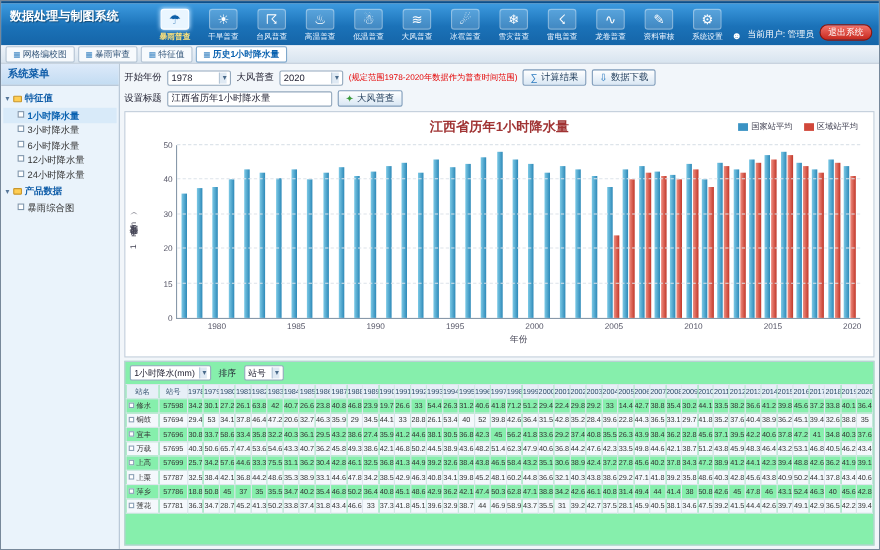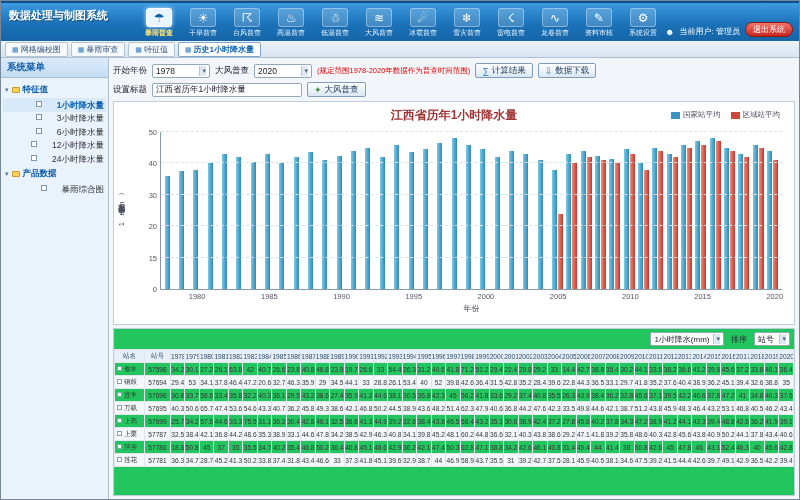--- a/index.html
+++ b/index.html
@@ -25,21 +25,21 @@
   .tab.active { background: #fff; color: #0a62b0; font-weight: bold; border-color: #7fa8cc; }
 
   
   .main { flex: 1; display: flex; min-height: 0; }
   .sidebar { width: 108px; flex: 0 0 auto; background: #eaf3fb; border-right: 1px solid #aebfd0; font-size: 8.5px; overflow: hidden; }
   .sidebar-title { background: linear-gradient(180deg,#ddeafa,#c3dcf2); color: #0e5ca8; font-weight: bold; font-size: 9.5px; padding: 3px 6px; border-bottom: 1px solid #aebfd0; }
   .tree { padding: 4px 2px; }
   .tree-folder { display: flex; align-items: center; gap: 3px; color: #0e5ca8; font-weight: bold; padding: 2px 2px; cursor: pointer; }
   .twisty { font-size: 7px; color: #56779a; }
   .folder-ico { width: 8px; height: 6px; background: #ffce54; border: 1px solid #c9972c; border-radius: 1px; display: inline-block; }
-  .tree-item { display: flex; align-items: flex-start; gap: 15px; padding: 1.5px 2px 1.5px 13px; color: #333; cursor: pointer; line-height: 1.25; justify-content: flex-end; }
+  .tree-item { display: flex; align-items: flex-start; gap: 3px; padding: 1.5px 2px 1.5px 13px; color: #333; cursor: pointer; line-height: 1.25; }
   .tree-item .cb { width: 6px; height: 6px; min-width: 6px; margin-top: 1px; border: 1px solid #7f96ad; background: #fff; display: inline-block; }
   .tree-item.selected { color: #0a62b0; font-weight: bold; background: #d8eaf9; }
 
   .content { flex: 1; min-width: 0; background: #f2f6fa; padding: 3px 4px; display: flex; flex-direction: column; }
   .controls-row { display: flex; align-items: center; gap: 5px; height: 19px; font-size: 8.5px; color: #223; flex: 0 0 auto; }
   .fake-select { display: inline-flex; align-items: center; justify-content: space-between; gap: 4px; background: #fff; border: 1px solid #93a8bd; border-radius: 2px; padding: 1px 3px; min-width: 58px; height: 14px; cursor: pointer; }
   .fake-select .arrow { color: #4a6a8a; font-size: 7px; background: #dfe9f3; border-left: 1px solid #b5c6d6; padding-left: 2px; align-self: stretch; display: flex; align-items: center; }
   .note { color: #e40000; font-size: 7.5px; white-space: nowrap; }
   .btn { display: inline-flex; align-items: center; gap: 3px; border: 1px solid #7f9cba; background: linear-gradient(180deg,#ffffff,#d9e7f4); padding: 1px 6px; height: 15px; border-radius: 2px; font-size: 8.5px; color: #1d3a58; cursor: pointer; white-space: nowrap; }
   .btn .bico { font-size: 9px; color: #2e7cc0; }
@@ -58,21 +58,21 @@
   .xtick { position: absolute; bottom: -12px; transform: translateX(-50%); font-size: 7.5px; color: #556; }
   .bars { position: absolute; left: 0; right: 0; top: 0; bottom: 0; display: flex; align-items: flex-end; padding: 0 2px; }
   .bargroup { flex: 1; height: 100%; display: flex; align-items: flex-end; justify-content: center; gap: 1px; }
   .bar { width: 42%; max-width: 5px; }
   .bar.blue { background: linear-gradient(90deg, #7cc9e6, #2d89b8); }
   .bar.red { background: linear-gradient(90deg, #ef8d80, #c2382a); }
   .yaxis-title { position: absolute; left: 3px; top: 50%; transform: translateY(-50%) rotate(180deg); writing-mode: vertical-rl; font-size: 7.5px; color: #445; letter-spacing: 1px; }
   .xaxis-title { position: absolute; bottom: -25px; left: 50%; transform: translateX(-50%); font-size: 8px; color: #445; }
 
   
-  .table-section { margin-top: 3px; background: #22c55e; border: 1px solid #c0cdda; flex: 1; min-height: 0; overflow: hidden; display: flex; flex-direction: column; align-items: flex-end; }
+  .table-section { margin-top: 3px; background: #86efac; border: 1px solid #c0cdda; flex: 1; min-height: 0; overflow: hidden; display: flex; flex-direction: column; }
   .table-toolbar { padding: 3px 4px; display: flex; align-items: center; gap: 7px; font-size: 8px; color: #223; flex: 0 0 auto; }
   .table-wrap { flex: 1; overflow: hidden; }
   table.data { border-collapse: collapse; width: 100%; table-layout: fixed; font-size: 6.6px; color: #333; }
   table.data th, table.data td { border: 1px solid #dfe6ee; padding: 1.5px 0; text-align: center; white-space: nowrap; overflow: hidden; font-weight: normal; }
   table.data th { background: #e7eff7; color: #2c4a68; }
   table.data td.name { text-align: left; padding-left: 2px; }
   table.data tbody tr:nth-child(even) { background: #f4f8fc; }
   .row-ico { display: inline-block; width: 5px; height: 5px; border: 1px solid #8aa0b6; background: #fff; margin-right: 2px; vertical-align: middle; }
 </style>
 </head>

